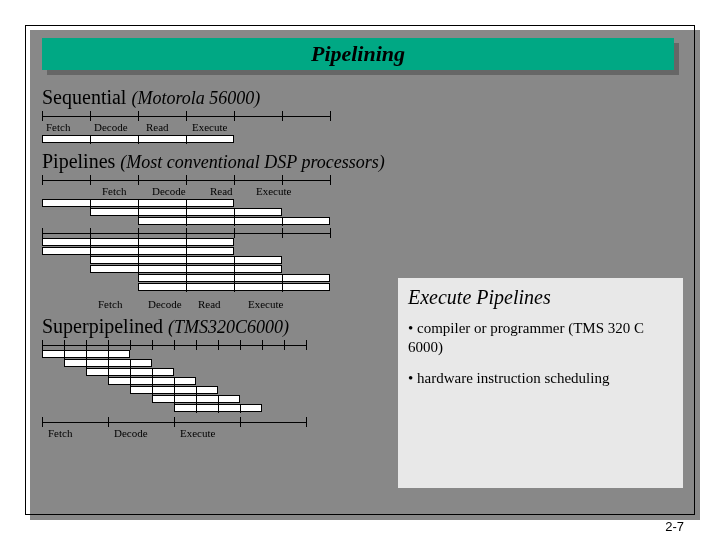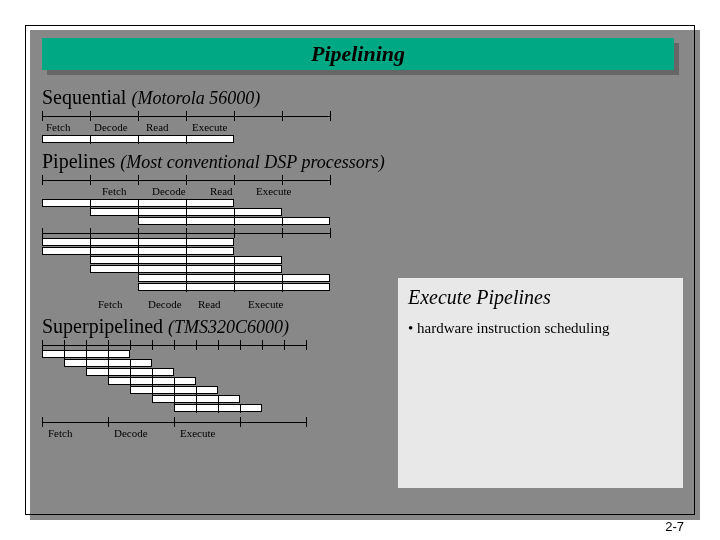--- a/index.html
+++ b/index.html
@@ -255,16 +255,17 @@
         <span class="stage-label" style="left: 6px;">Fetch</span>
         <span class="stage-label" style="left: 72px;">Decode</span>
         <span class="stage-label" style="left: 138px;">Execute</span>
       </div>
     </div>
 
 </div>
 
 <div class="side-panel">
   <div class="side-title">Execute Pipelines</div>
+  <div class="bullet">• compiler or programmer (TMS 320 C 6000)</div>
   <div class="bullet">• hardware instruction scheduling</div>
 </div>
 
 <div class="page-num">2-7</div>
 
 </body></html>

